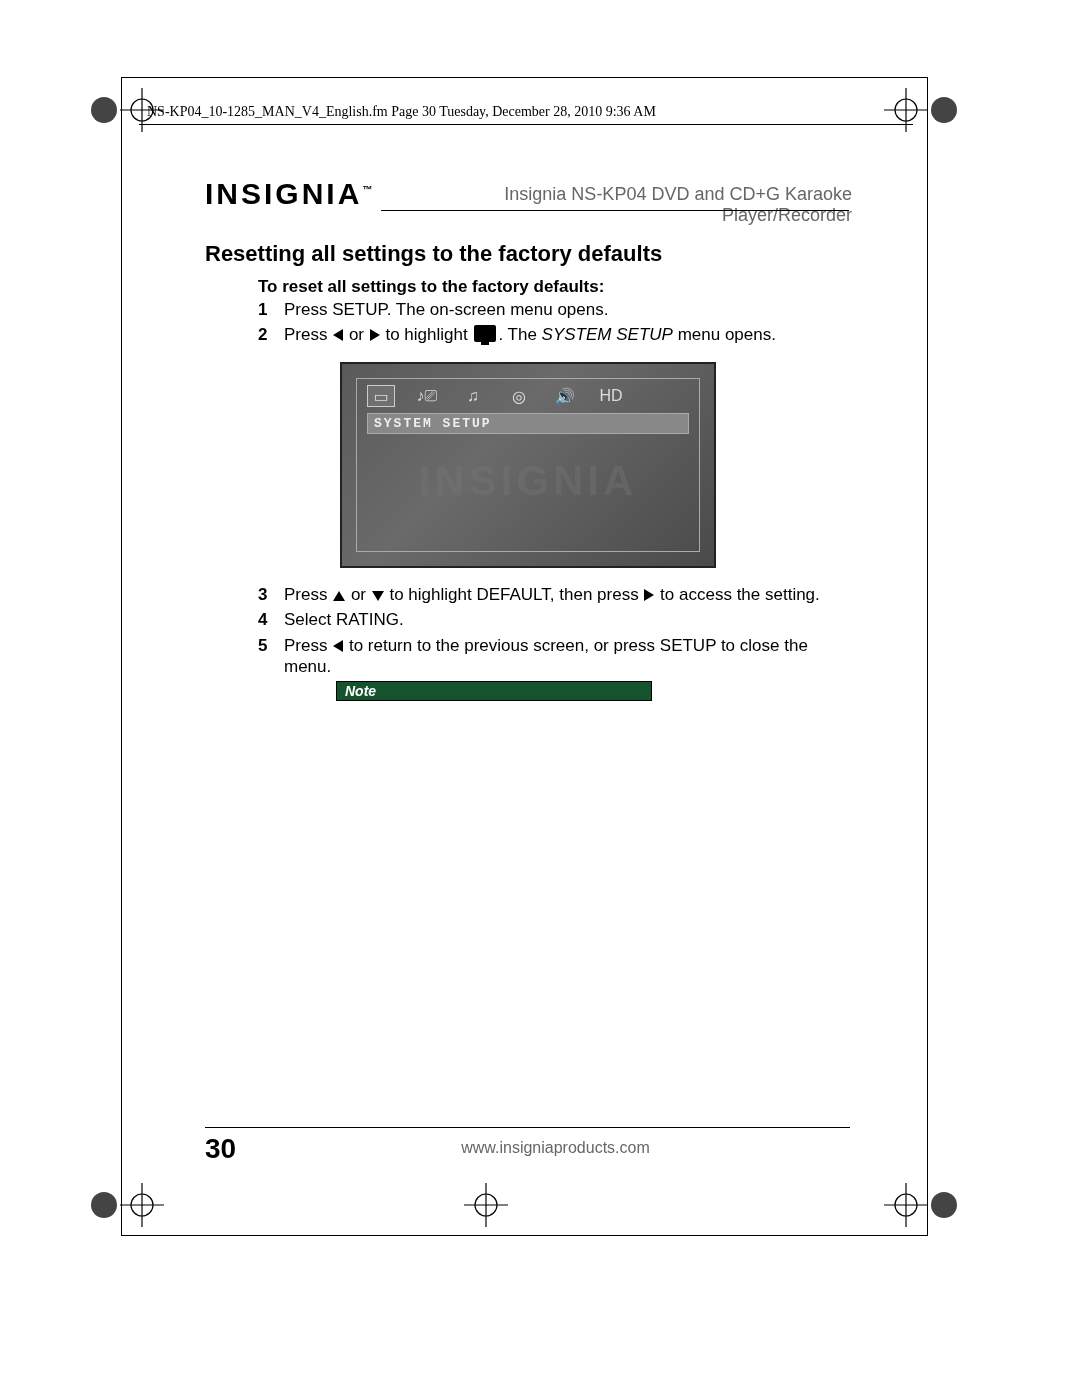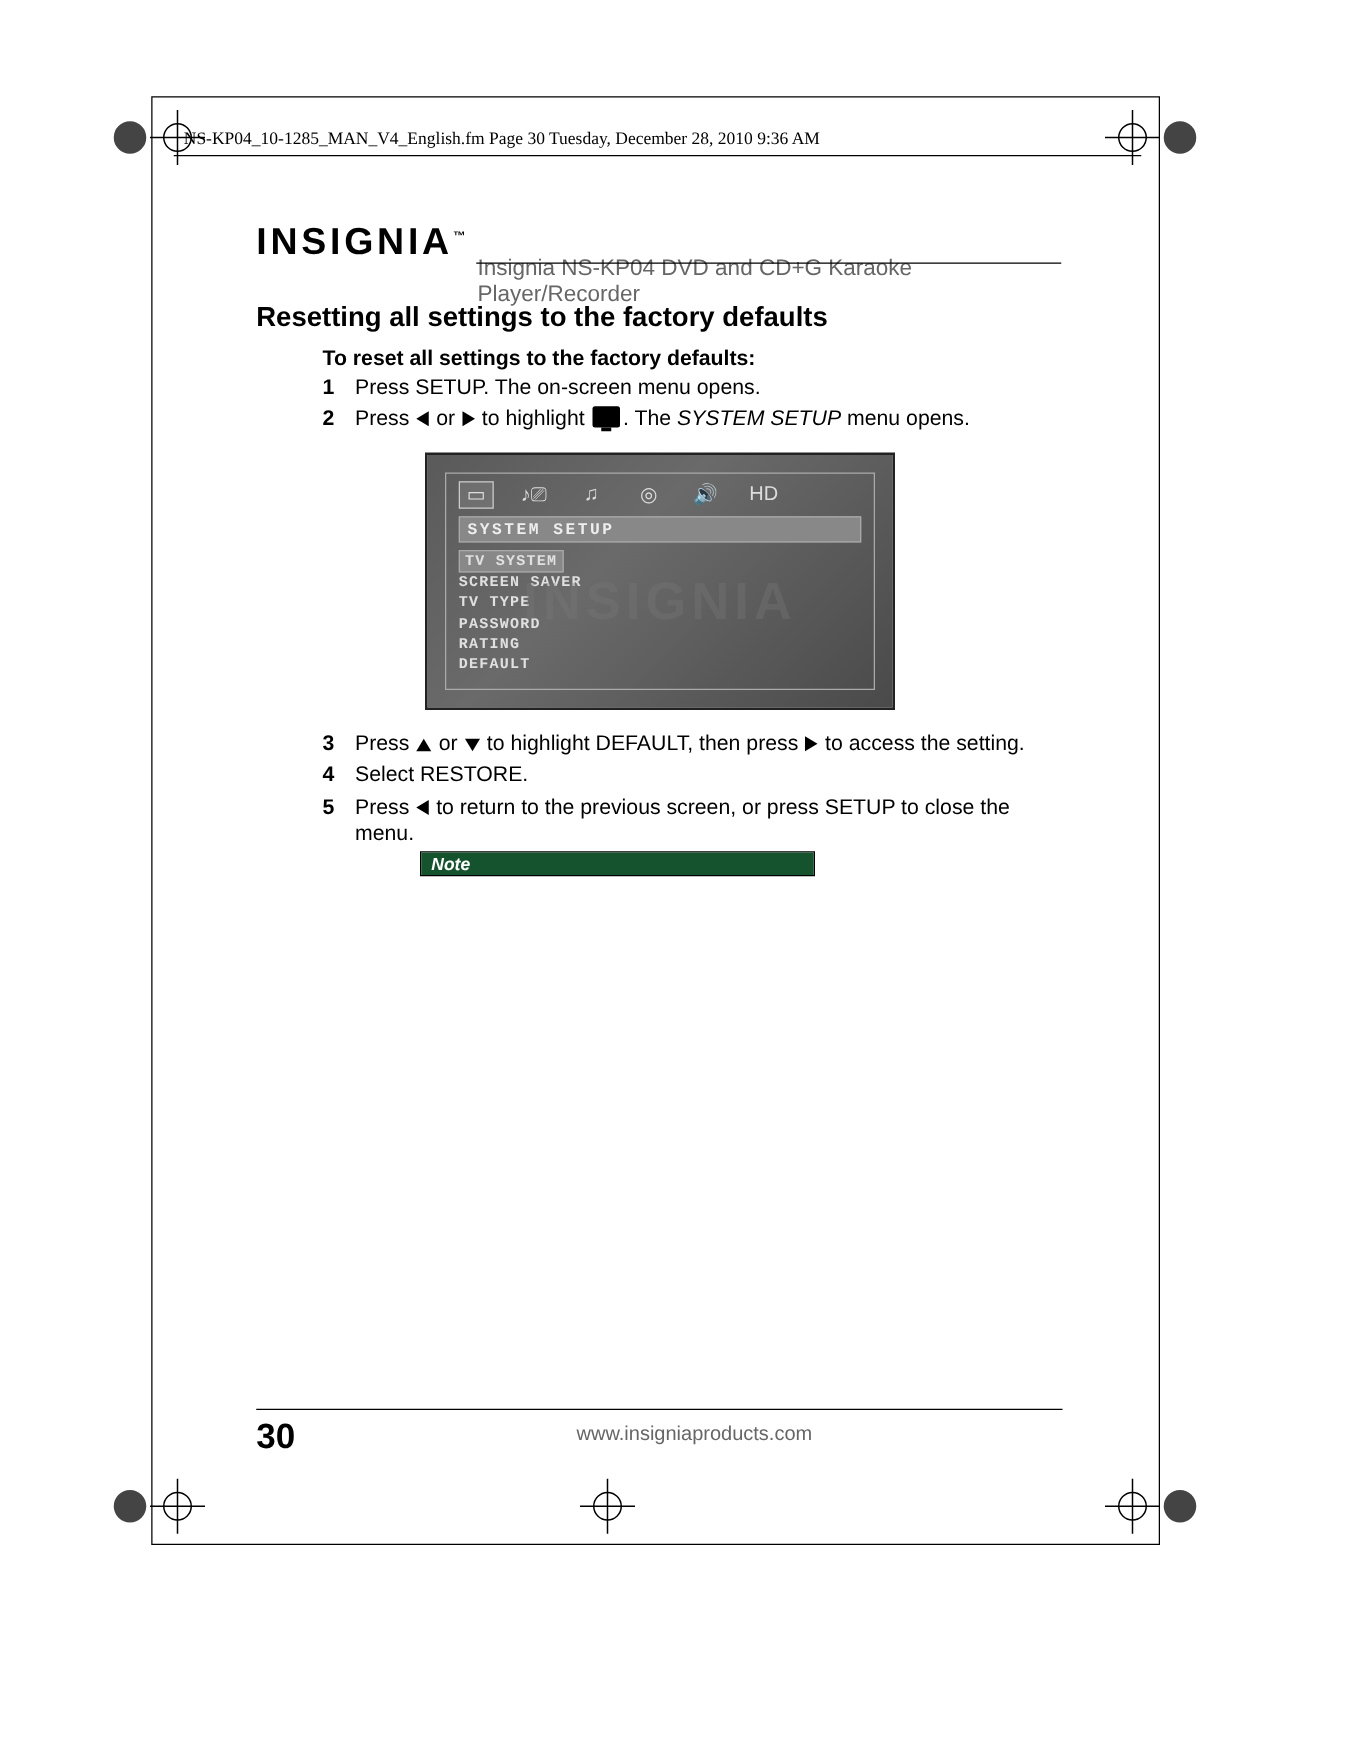--- a/index.html
+++ b/index.html
@@ -44,24 +44,25 @@
     font-weight: 800;
     font-size: 30px;
     letter-spacing: 3px;
     color: #000;
     font-family: Arial, sans-serif;
   }
   .logo-block .tm { font-size: 10px; vertical-align: super; letter-spacing: 0; }
   .product-name {
     position: absolute;
     left: 382px;
-    top: 204px;
+    top: 184px;
     font-size: 18px;
     color: #666;
     width: 470px;
+    text-align: right;
   }
   .product-rule {
     position: absolute;
     left: 381px;
     top: 210px;
     width: 468px;
     border-top: 1px solid #000;
   }
   .section-heading {
     position: absolute;
@@ -298,42 +299,34 @@
     <div class="osd-tabs">
       <div class="osd-tab sel">▭</div>
       <div class="osd-tab">♪⎚</div>
       <div class="osd-tab">♫</div>
       <div class="osd-tab">◎</div>
       <div class="osd-tab">🔊</div>
       <div class="osd-tab">HD</div>
     </div>
     <div class="osd-title">SYSTEM SETUP</div>
     <div class="osd-watermark">INSIGNIA</div>
-    <div class="osd-list">
-      <div>TV SYSTEM</div>
-      <div>SCREEN SAVER</div>
-      <div>TV TYPE</div>
-      <div>PASSWORD</div>
-      <div>RATING</div>
-      <div>DEFAULT</div>
-    </div>
   </div>
 </div>
 
 <div class="steps2">
   <div class="step">
     <span class="num">3</span>
     <span class="txt">
       <span>Press </span><span class="tri tri-up"></span><span> or </span><span class="tri tri-down"></span><span> to highlight </span><b>DEFAULT</b><span>, then press </span><span class="tri tri-right"></span><span> to access the setting.</span>
     </span>
   </div>
   <div class="step">
     <span class="num">4</span>
     <span class="txt">
-      <span>Select </span><b>RESTORE</b><span>.</span>
+      <span>Select </span><b>RATING</b><span>.</span>
     </span>
   </div>
   <div class="step">
     <span class="num">5</span>
     <span class="txt">
       <span>Press </span><span class="tri tri-left"></span><span> to return to the previous screen, or press </span><b>SETUP</b><span> to close the menu.</span>
     </span>
   </div>
 </div>
 

